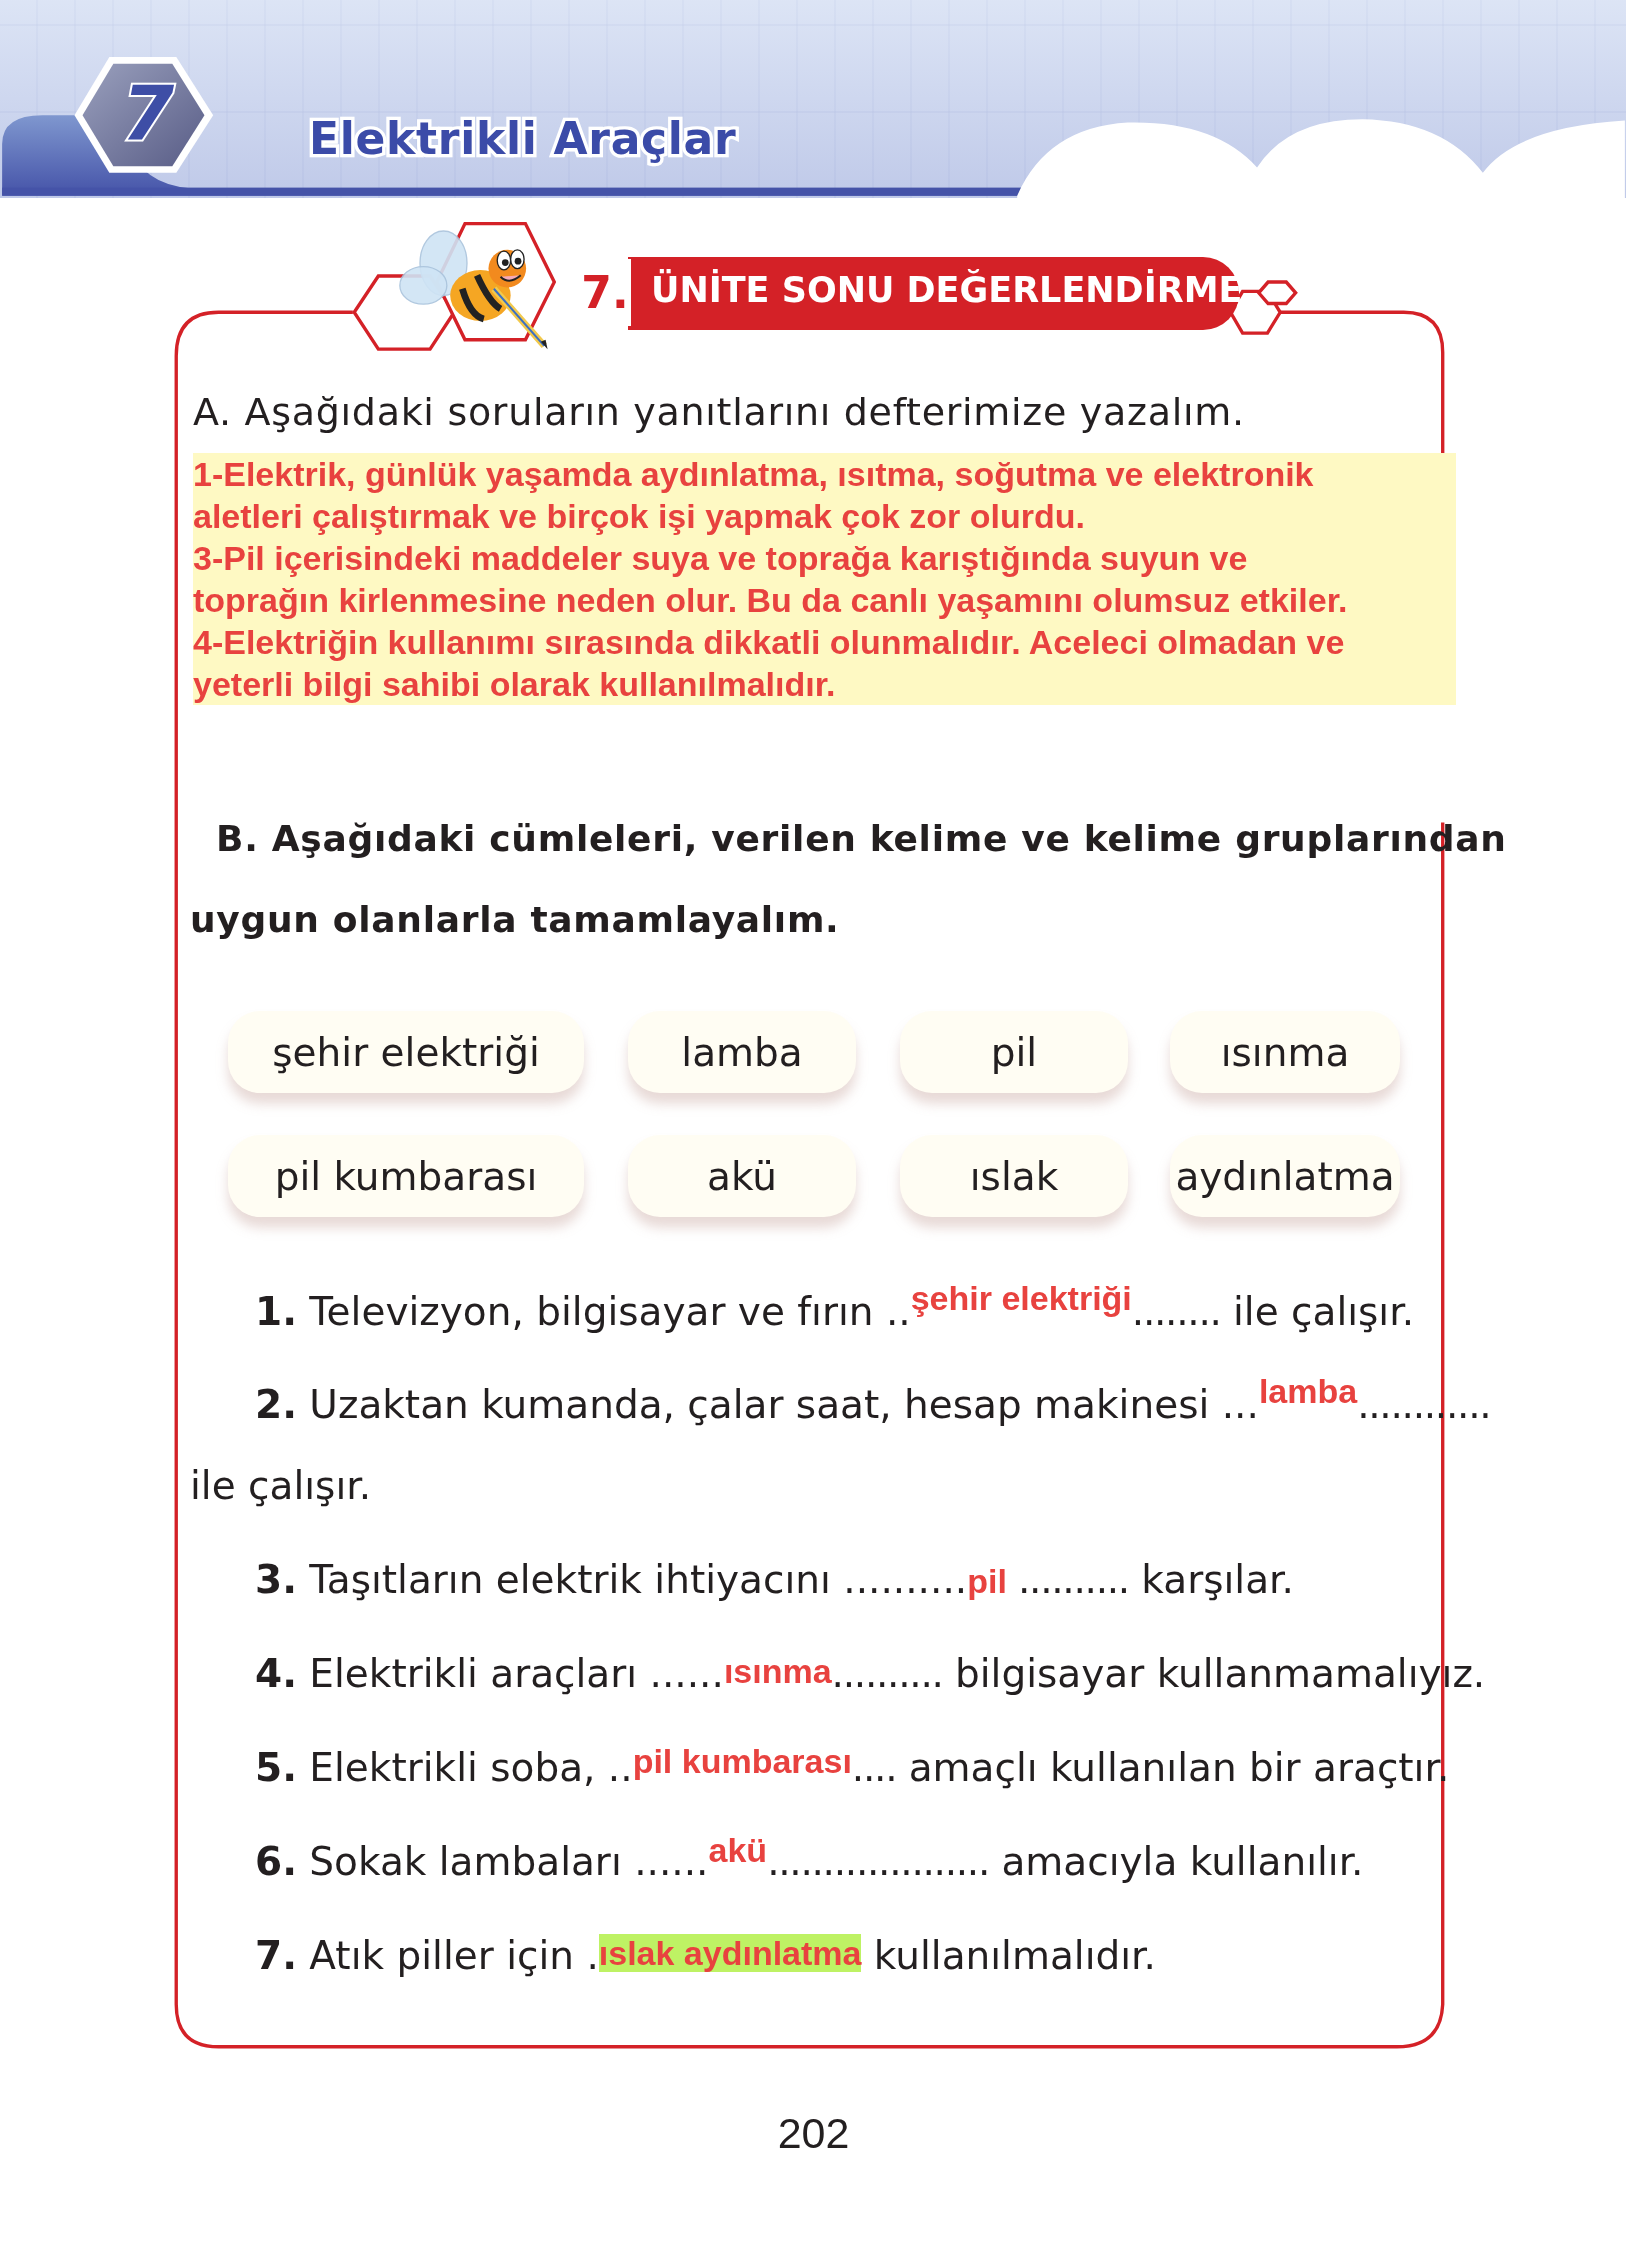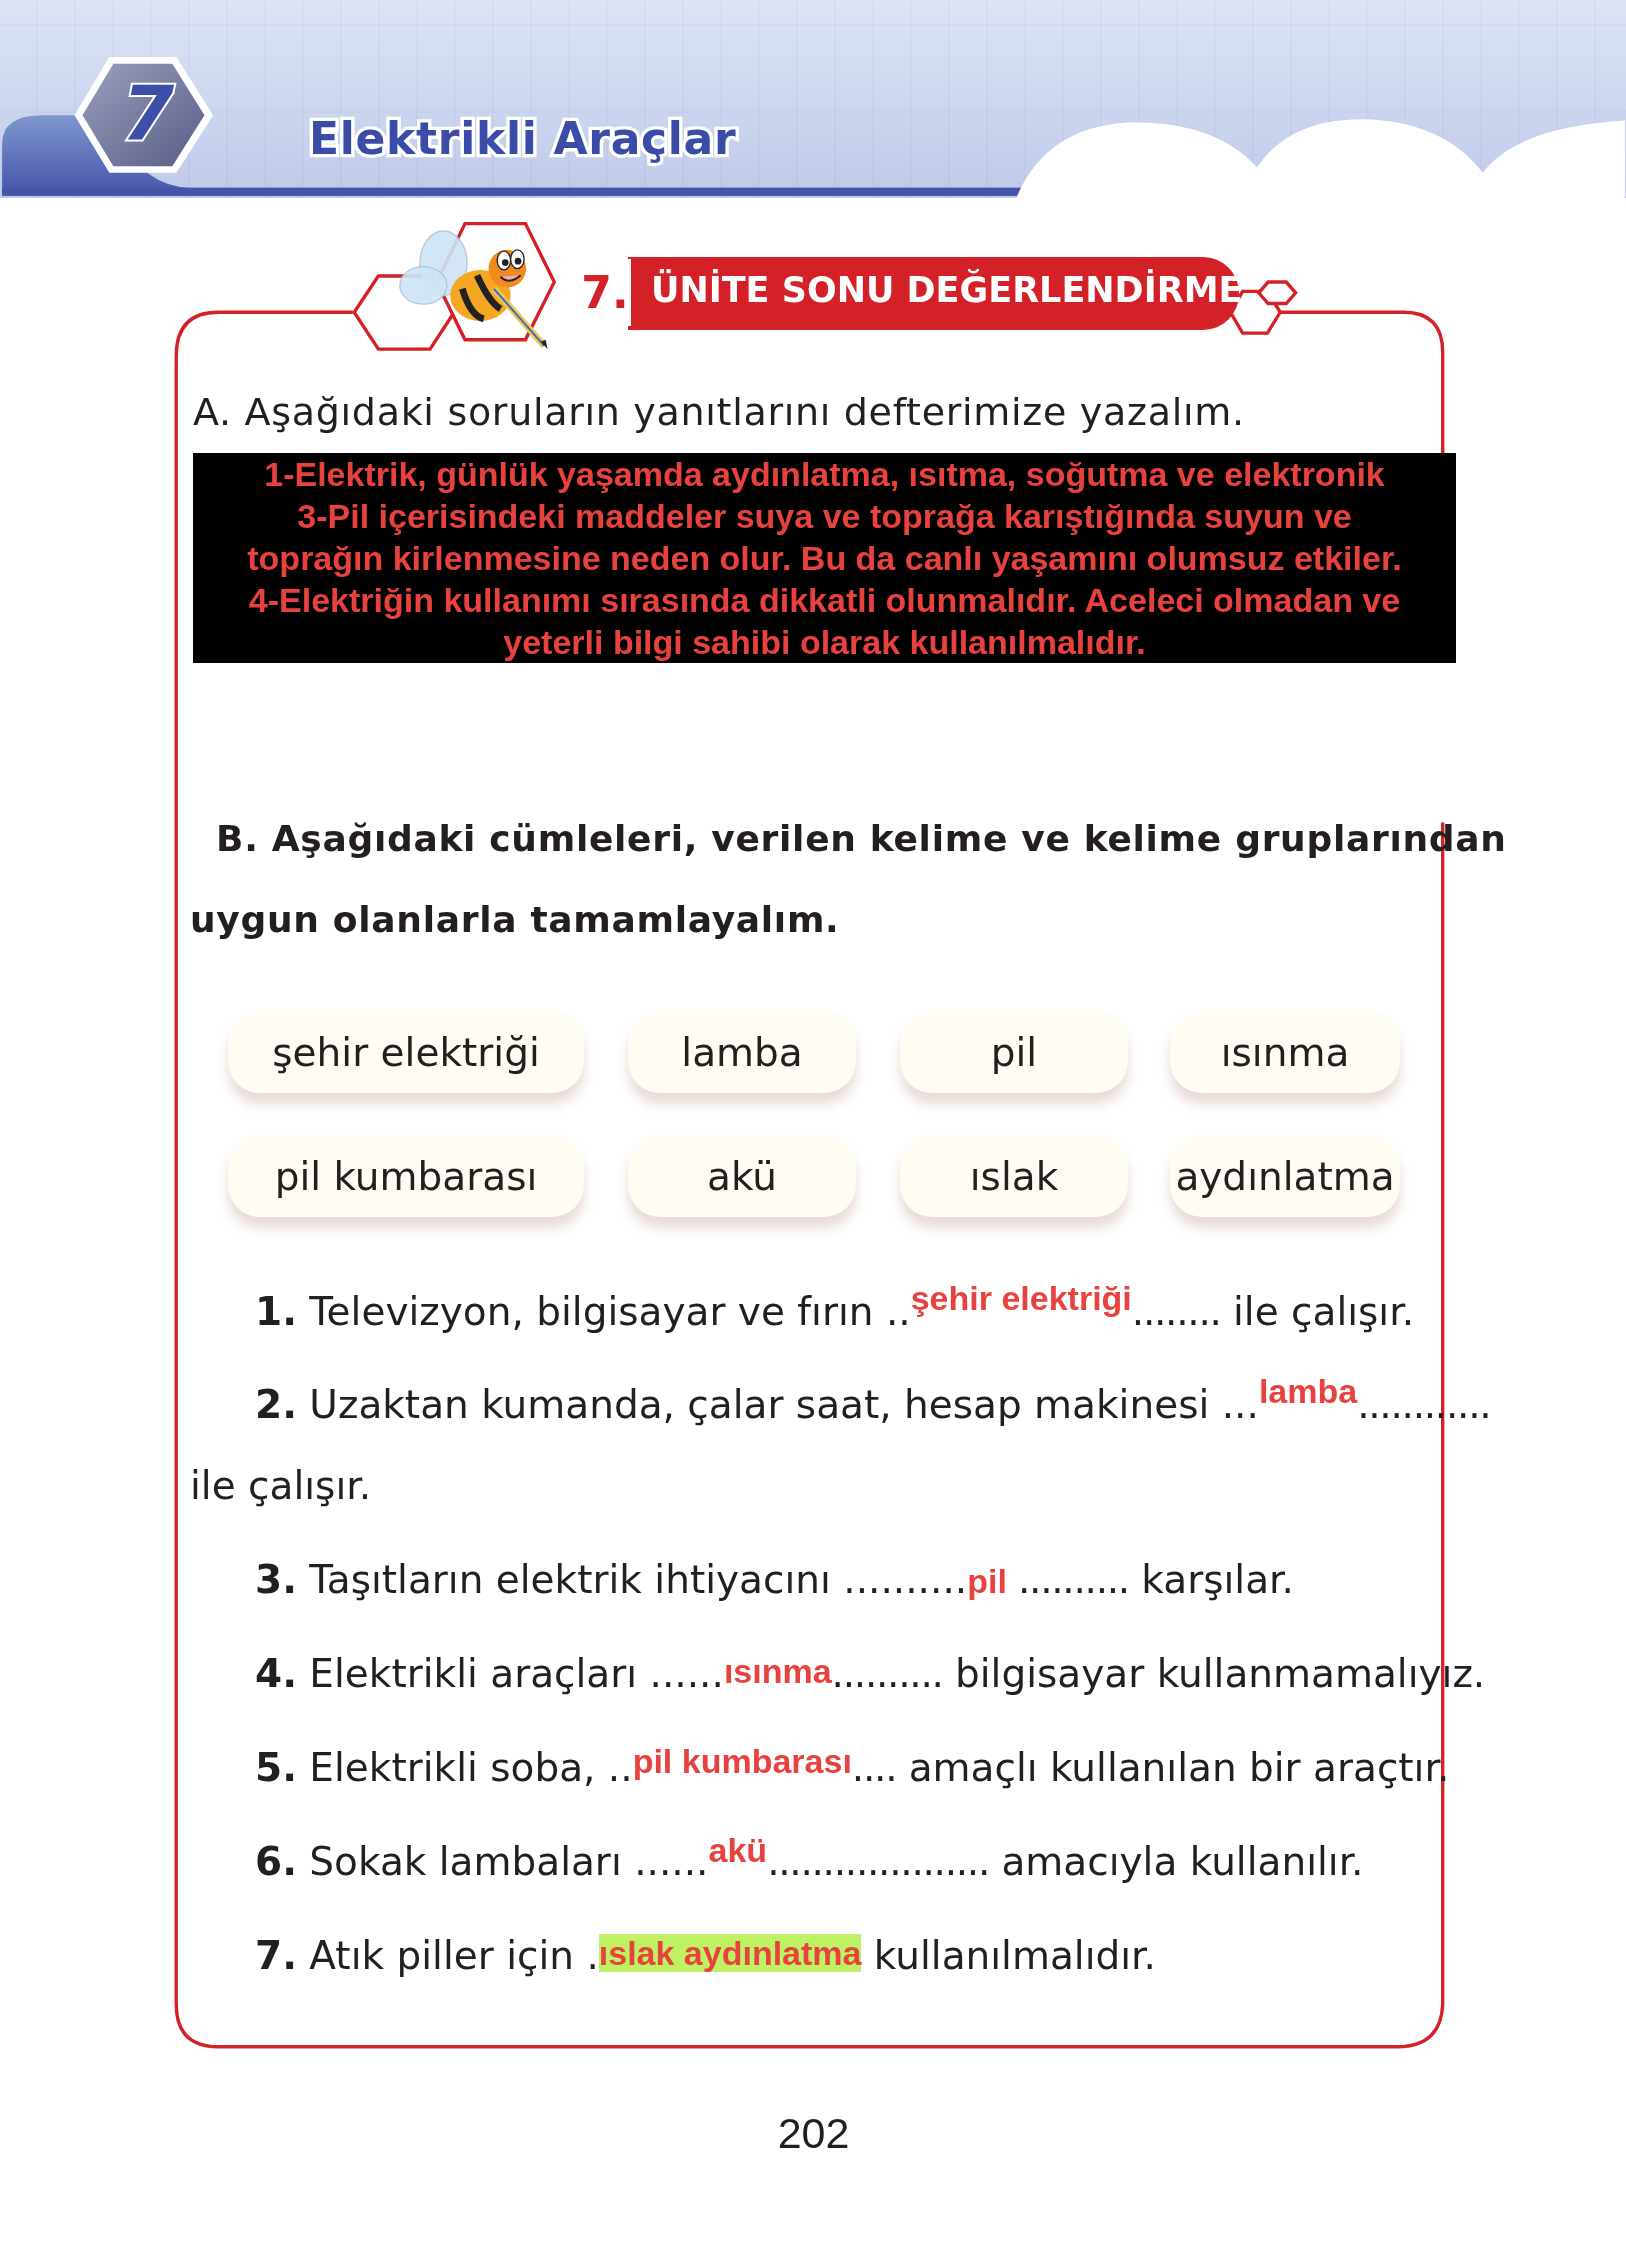--- a/index.html
+++ b/index.html
@@ -22,21 +22,21 @@
 
   
   #frame{left:0;top:0;}
   .banner{left:628px;top:257px;width:611px;height:73px;background:#d42127;border-radius:0 36px 36px 0;}
   .banner-num{left:579px;top:259px;width:52px;height:67px;background:#fff;color:#d42127;font-weight:bold;font-size:44px;
     display:flex;align-items:center;justify-content:center;font-family:"DejaVu Sans",sans-serif;}
   .banner-text{left:651px;top:270px;color:#fff;font-weight:bold;font-size:35px;white-space:nowrap;letter-spacing:0px;font-family:"DejaVu Sans",sans-serif;}
 
   .heading{font-family:"DejaVu Sans",sans-serif;font-size:38px;color:#231f20;white-space:nowrap;letter-spacing:0.7px;}
   .answers{left:193px;top:453px;width:1263px;color:#e8423f;font-family:"Liberation Sans",sans-serif;font-weight:bold;
-    font-size:34px;line-height:42px;background:#000000;text-align:center;}
+    font-size:34px;line-height:42px;background:#fef9c3;}
   .answers div{white-space:nowrap;}
 
   .chip{height:82px;background:#fffdf3;border-radius:32px;box-shadow:0 10.7px 12px rgba(190,150,140,0.35);
     display:flex;align-items:center;justify-content:center;font-size:39px;color:#231f20;font-family:"DejaVu Sans",sans-serif;white-space:nowrap;}
 
   .sentence{left:255px;font-size:39px;color:#231f20;white-space:nowrap;font-family:"DejaVu Sans",sans-serif;}
   .sentence .num{font-weight:bold;}
   .fill{color:#e8423f;font-family:"Liberation Sans",sans-serif;font-weight:bold;font-size:34px;position:relative;top:-14.8px;}
   .dots{letter-spacing:-1.3px;}
   .page-num{left:0;width:1627px;top:2109px;text-align:center;font-size:43px;font-family:Liberation Sans, sans-serif;color:#231f20;}
@@ -101,20 +101,21 @@
   </g>
 </svg>
 
 <div class="abs banner"></div>
 <div class="abs banner-num">7.</div>
 <div class="abs banner-text">ÜNİTE SONU DEĞERLENDİRME</div>
 
 <div class="abs heading" style="left:193px;top:390px;">A. Aşağıdaki soruların yanıtlarını defterimize yazalım.</div>
 <div class="abs answers">
   <div>1-Elektrik, günlük yaşamda aydınlatma, ısıtma, soğutma ve elektronik</div>
+  <div>aletleri çalıştırmak ve birçok işi yapmak çok zor olurdu.</div>
   <div>3-Pil içerisindeki maddeler suya ve toprağa karıştığında suyun ve</div>
   <div>toprağın kirlenmesine neden olur. Bu da canlı yaşamını olumsuz etkiler.</div>
   <div>4-Elektriğin kullanımı sırasında dikkatli olunmalıdır. Aceleci olmadan ve</div>
   <div>yeterli bilgi sahibi olarak kullanılmalıdır.</div>
 </div>
 
 <div class="abs heading" style="left:172px;top:818px;font-weight:bold;font-size:36px;margin-left:44px;">B. Aşağıdaki cümleleri, verilen kelime ve kelime gruplarından</div>
 <div class="abs heading" style="left:190px;top:899px;font-weight:bold;font-size:36px;">uygun olanlarla tamamlayalım.</div>
 
 <div class="abs chip" style="left:228px;top:1011px;width:356px;">şehir elektriği</div>

